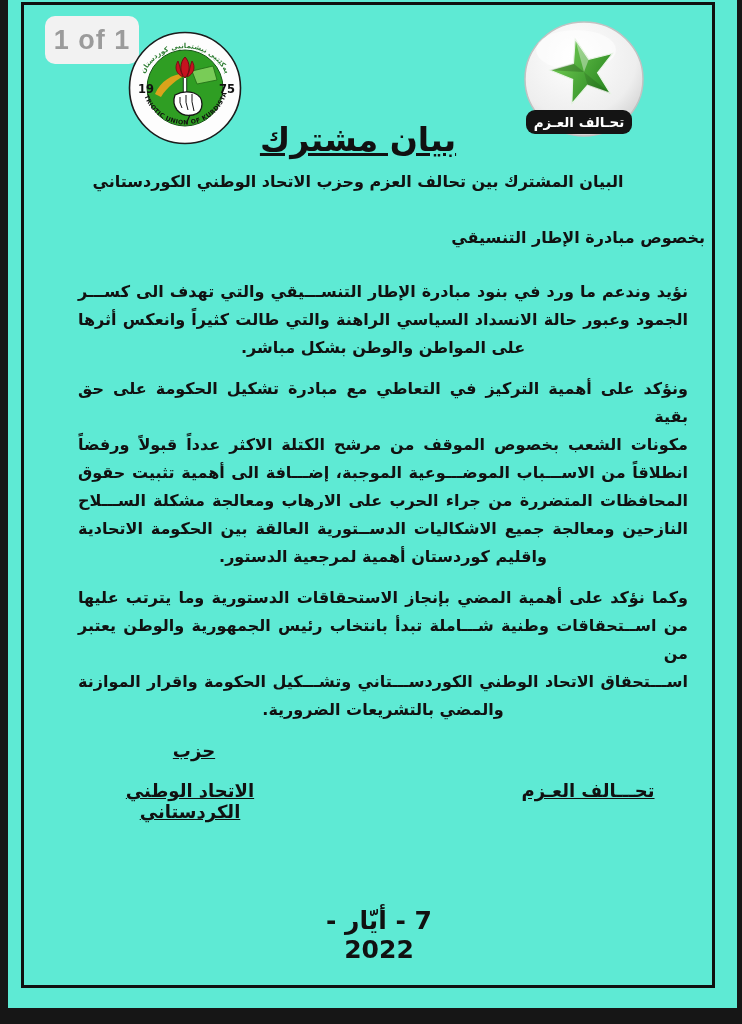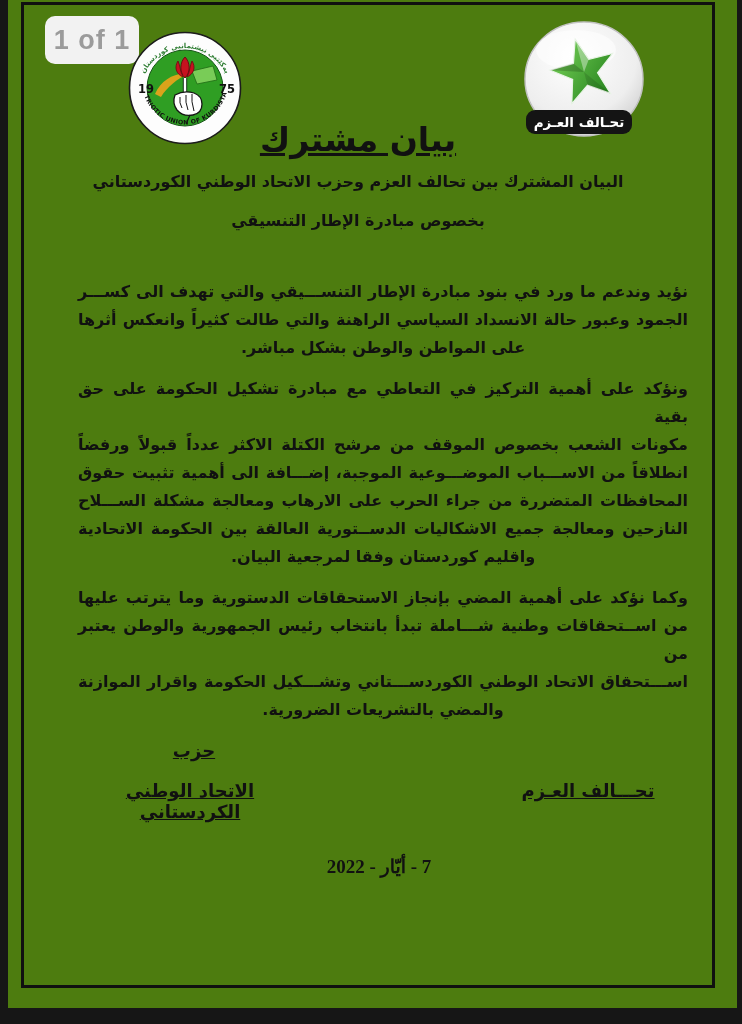--- a/index.html
+++ b/index.html
@@ -4,21 +4,21 @@
 <style>
   html,body{margin:0;padding:0;}
   body{
     width:742px;height:1024px;position:relative;
     background:#161616;
     font-family:"DejaVu Sans",sans-serif;
     overflow:hidden;
   }
   .page{
     position:absolute;left:8px;top:0;width:729px;height:1008px;
-    background:#4d7c0f;
+    background:#5eead4;
   }
   .frame{
     position:absolute;left:13px;top:2px;width:694px;height:986px;
     border:3px solid #101010;box-sizing:border-box;
   }
   .badge{
     position:absolute;left:37px;top:16px;width:94px;height:48px;
     background:#f2f2f2;border-radius:10px;
     display:flex;align-items:center;justify-content:center;
     font-family:"Liberation Sans","DejaVu Sans",sans-serif;
@@ -28,36 +28,36 @@
   .azm-logo{position:absolute;left:510px;top:18px;width:132px;height:126px;}
   .title{
     position:absolute;left:3px;top:120px;width:694px;text-align:center;
     font-size:33px;font-weight:bold;color:#111;direction:rtl;text-decoration:underline;
   }
   .subtitle{
     position:absolute;left:3px;width:694px;text-align:center;
     font-size:16px;font-weight:bold;color:#111;direction:rtl;
   }
   .sub1{top:172px;}
-  .sub2{top:211px;}
+  .sub2{top:228px;text-align:right;}
   .body-text{
     position:absolute;left:70px;top:278px;width:610px;
     direction:rtl;color:#111;font-size:16px;font-weight:bold;
   }
   .para{margin:0 0 13px 0;}
   .bline{line-height:28px;}
   .just{text-align:justify;text-align-last:justify;}
   .center{text-align:center;}
   .sig{position:absolute;direction:rtl;font-size:18px;font-weight:bold;color:#111;text-align:center;text-decoration:underline;}
   .sig-left-top{left:131px;top:740px;width:110px;}
   .sig-left-bottom{left:77px;top:780px;width:210px;}
   .sig-right{left:505px;top:780px;width:150px;}
   .date{
-    position:absolute;left:281px;top:855px;width:180px;text-align:center;
-    direction:rtl;font-size:19px;font-weight:bold;color:#111;font-family:Liberation Serif, serif;
+    position:absolute;left:281px;top:906px;width:180px;text-align:center;
+    direction:rtl;font-size:25px;font-weight:bold;color:#111;
   }
   svg text{font-family:"DejaVu Sans",sans-serif;}
 </style>
 </head>
 <body>
 
 <div class="page">
   <div class="frame"></div>
 
   <div class="badge">
@@ -130,21 +130,21 @@
       <div class="bline just">نؤيد وندعم ما ورد في بنود مبادرة الإطار التنســـيقي والتي تهدف الى كســـر</div>
       <div class="bline just">الجمود وعبور حالة الانسداد السياسي الراهنة والتي طالت كثيراً وانعكس أثرها</div>
       <div class="bline center">على المواطن والوطن بشكل مباشر.</div>
     </div>
     <div class="para">
       <div class="bline just">ونؤكد على أهمية التركيز في التعاطي مع مبادرة تشكيل الحكومة على حق بقية</div>
       <div class="bline just">مكونات الشعب بخصوص الموقف من مرشح الكتلة الاكثر عدداً قبولاً ورفضاً</div>
       <div class="bline just">انطلاقاً من الاســـباب الموضـــوعية الموجبة، إضـــافة الى أهمية تثبيت حقوق</div>
       <div class="bline just">المحافظات المتضررة من جراء الحرب على الارهاب ومعالجة مشكلة الســـلاح</div>
       <div class="bline just">النازحين ومعالجة جميع الاشكاليات الدســتورية العالقة بين الحكومة الاتحادية</div>
-      <div class="bline center">واقليم كوردستان وفقا لمرجعية البيان.</div>
+      <div class="bline center">واقليم كوردستان أهمية لمرجعية الدستور.</div>
     </div>
     <div class="para">
       <div class="bline just">وكما نؤكد على أهمية المضي بإنجاز الاستحقاقات الدستورية وما يترتب عليها</div>
       <div class="bline just">من اســتحقاقات وطنية شـــاملة تبدأ بانتخاب رئيس الجمهورية والوطن يعتبر من</div>
       <div class="bline just">اســـتحقاق الاتحاد الوطني الكوردســـتاني وتشـــكيل الحكومة واقرار الموازنة</div>
       <div class="bline center">والمضي بالتشريعات الضرورية.</div>
     </div>
   </div>
 
   <div class="sig sig-left-top" lang="ar">حزب</div>

